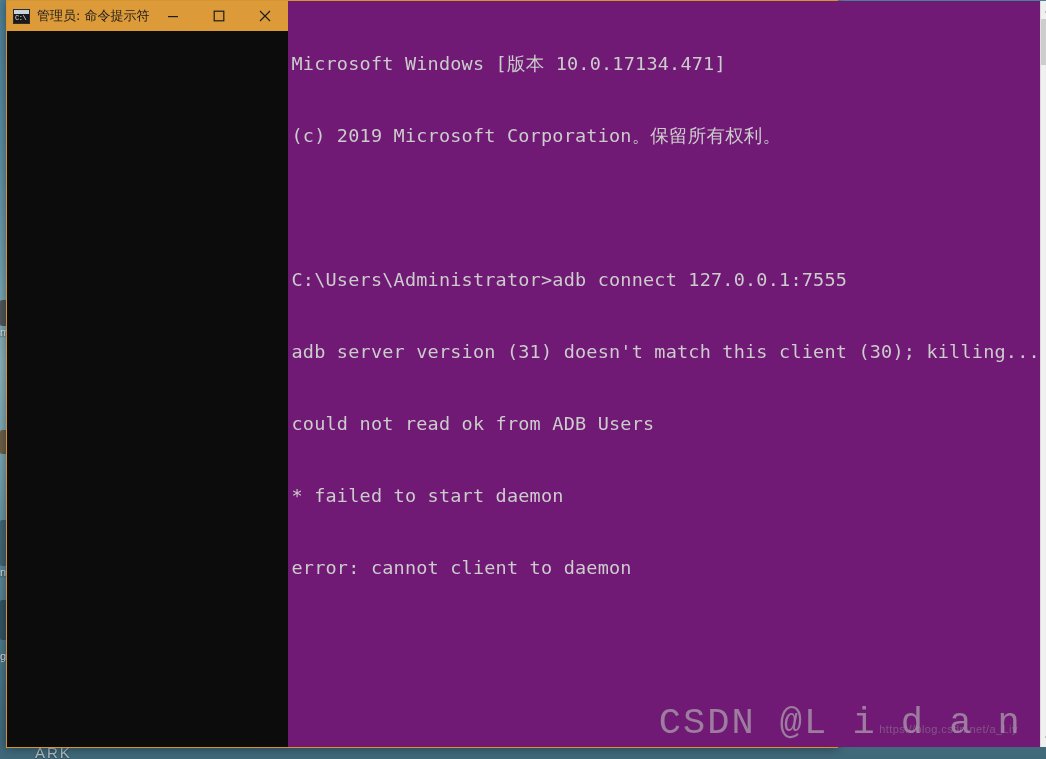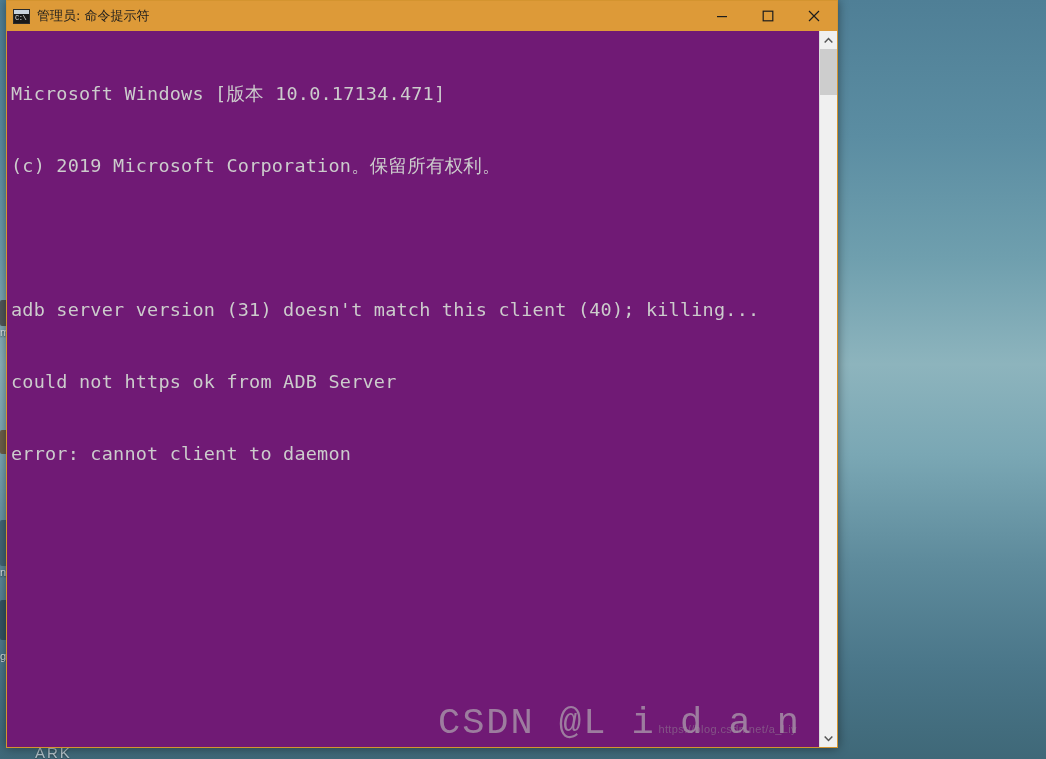--- a/index.html
+++ b/index.html
@@ -64,21 +64,21 @@
   
   #cmd-window {
     position: absolute;
     left: 6px;
     top: 0;
     width: 832px;
     height: 748px;
     border: 1px solid #d4942f;
     background: #0c0c0c;
     display: flex;
-    flex-direction: column;
+    flex-direction: row;
     box-shadow: 0 0 10px rgba(0,0,0,.45);
   }
 
   
   #title-bar {
     height: 30px;
     background: #dd9a38;
     display: flex;
     align-items: center;
     flex: 0 0 30px;
@@ -254,22 +254,24 @@
         </div>
       </div>
     </div>
 
     <div id="console-area">
 
       <div id="console-output">
         <div class="console-line">Microsoft Windows [版本 10.0.17134.471]</div>
         <div class="console-line">(c) 2019 Microsoft Corporation。保留所有权利。</div>
         <div class="console-line blank"></div>
-        <div class="console-line">adb server version (31) doesn't match this client (40); killing...</div>
-        <div class="console-line">could not https ok from ADB Server</div>
+        <div class="console-line">C:\Users\Administrator&gt;adb connect 127.0.0.1:7555</div>
+        <div class="console-line">adb server version (31) doesn't match this client (30); killing...</div>
+        <div class="console-line">could not read ok from ADB Users</div>
+        <div class="console-line">* failed to start daemon</div>
         <div class="console-line">error: cannot client to daemon</div>
         <div class="console-line blank"></div>
 
         <div id="watermark-csdn">CSDN @L i d a n</div>
         <div id="watermark-url">https://blog.csdn.net/a_Liy</div>
       </div>
 
       <div id="scrollbar">
         <div class="scroll-arrow">
           <svg width="9" height="9" viewBox="0 0 9 9">

